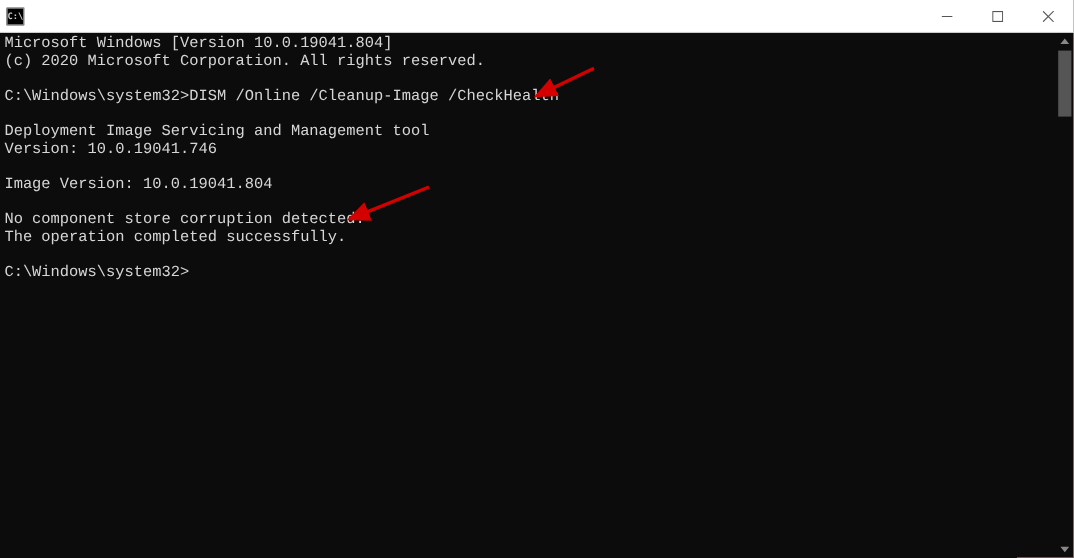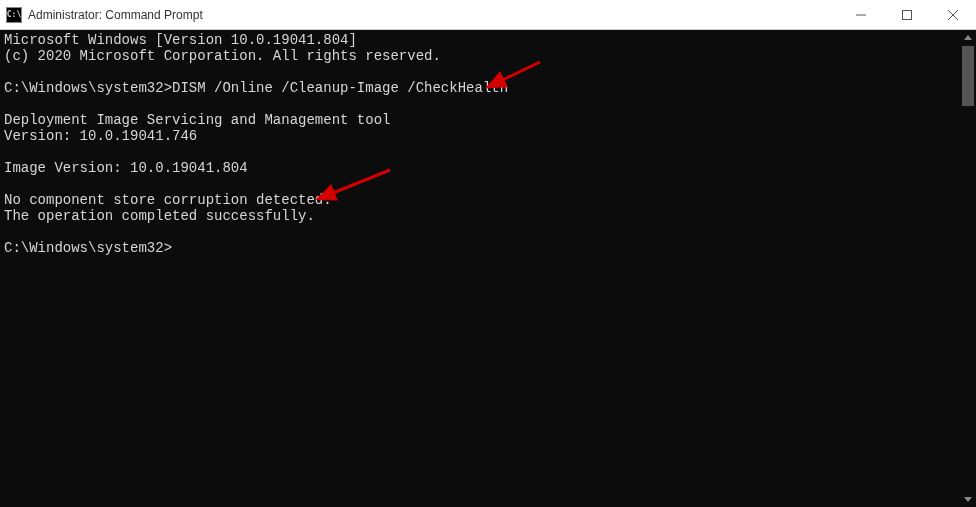--- a/index.html
+++ b/index.html
@@ -106,21 +106,20 @@
     position: absolute;
     pointer-events: none;
   }
 </style>
 </head>
 <body>
 
 <div class="titlebar">
   <div class="title-left">
     <div class="app-icon">C:\</div>
-    <div class="title-text">Administrator: Command Prompt</div>
   </div>
   <div class="ctrls">
     <div class="ctrl">
       <svg width="10" height="10" viewBox="0 0 10 10">
           <line x1="0" y1="5" x2="10" y2="5" stroke="#555" stroke-width="1"></line>
         </svg>
     </div>
     <div class="ctrl">
       <svg width="10" height="10" viewBox="0 0 10 10">
           <rect x="0.5" y="0.5" width="9" height="9" fill="none" stroke="#555" stroke-width="1"></rect>

